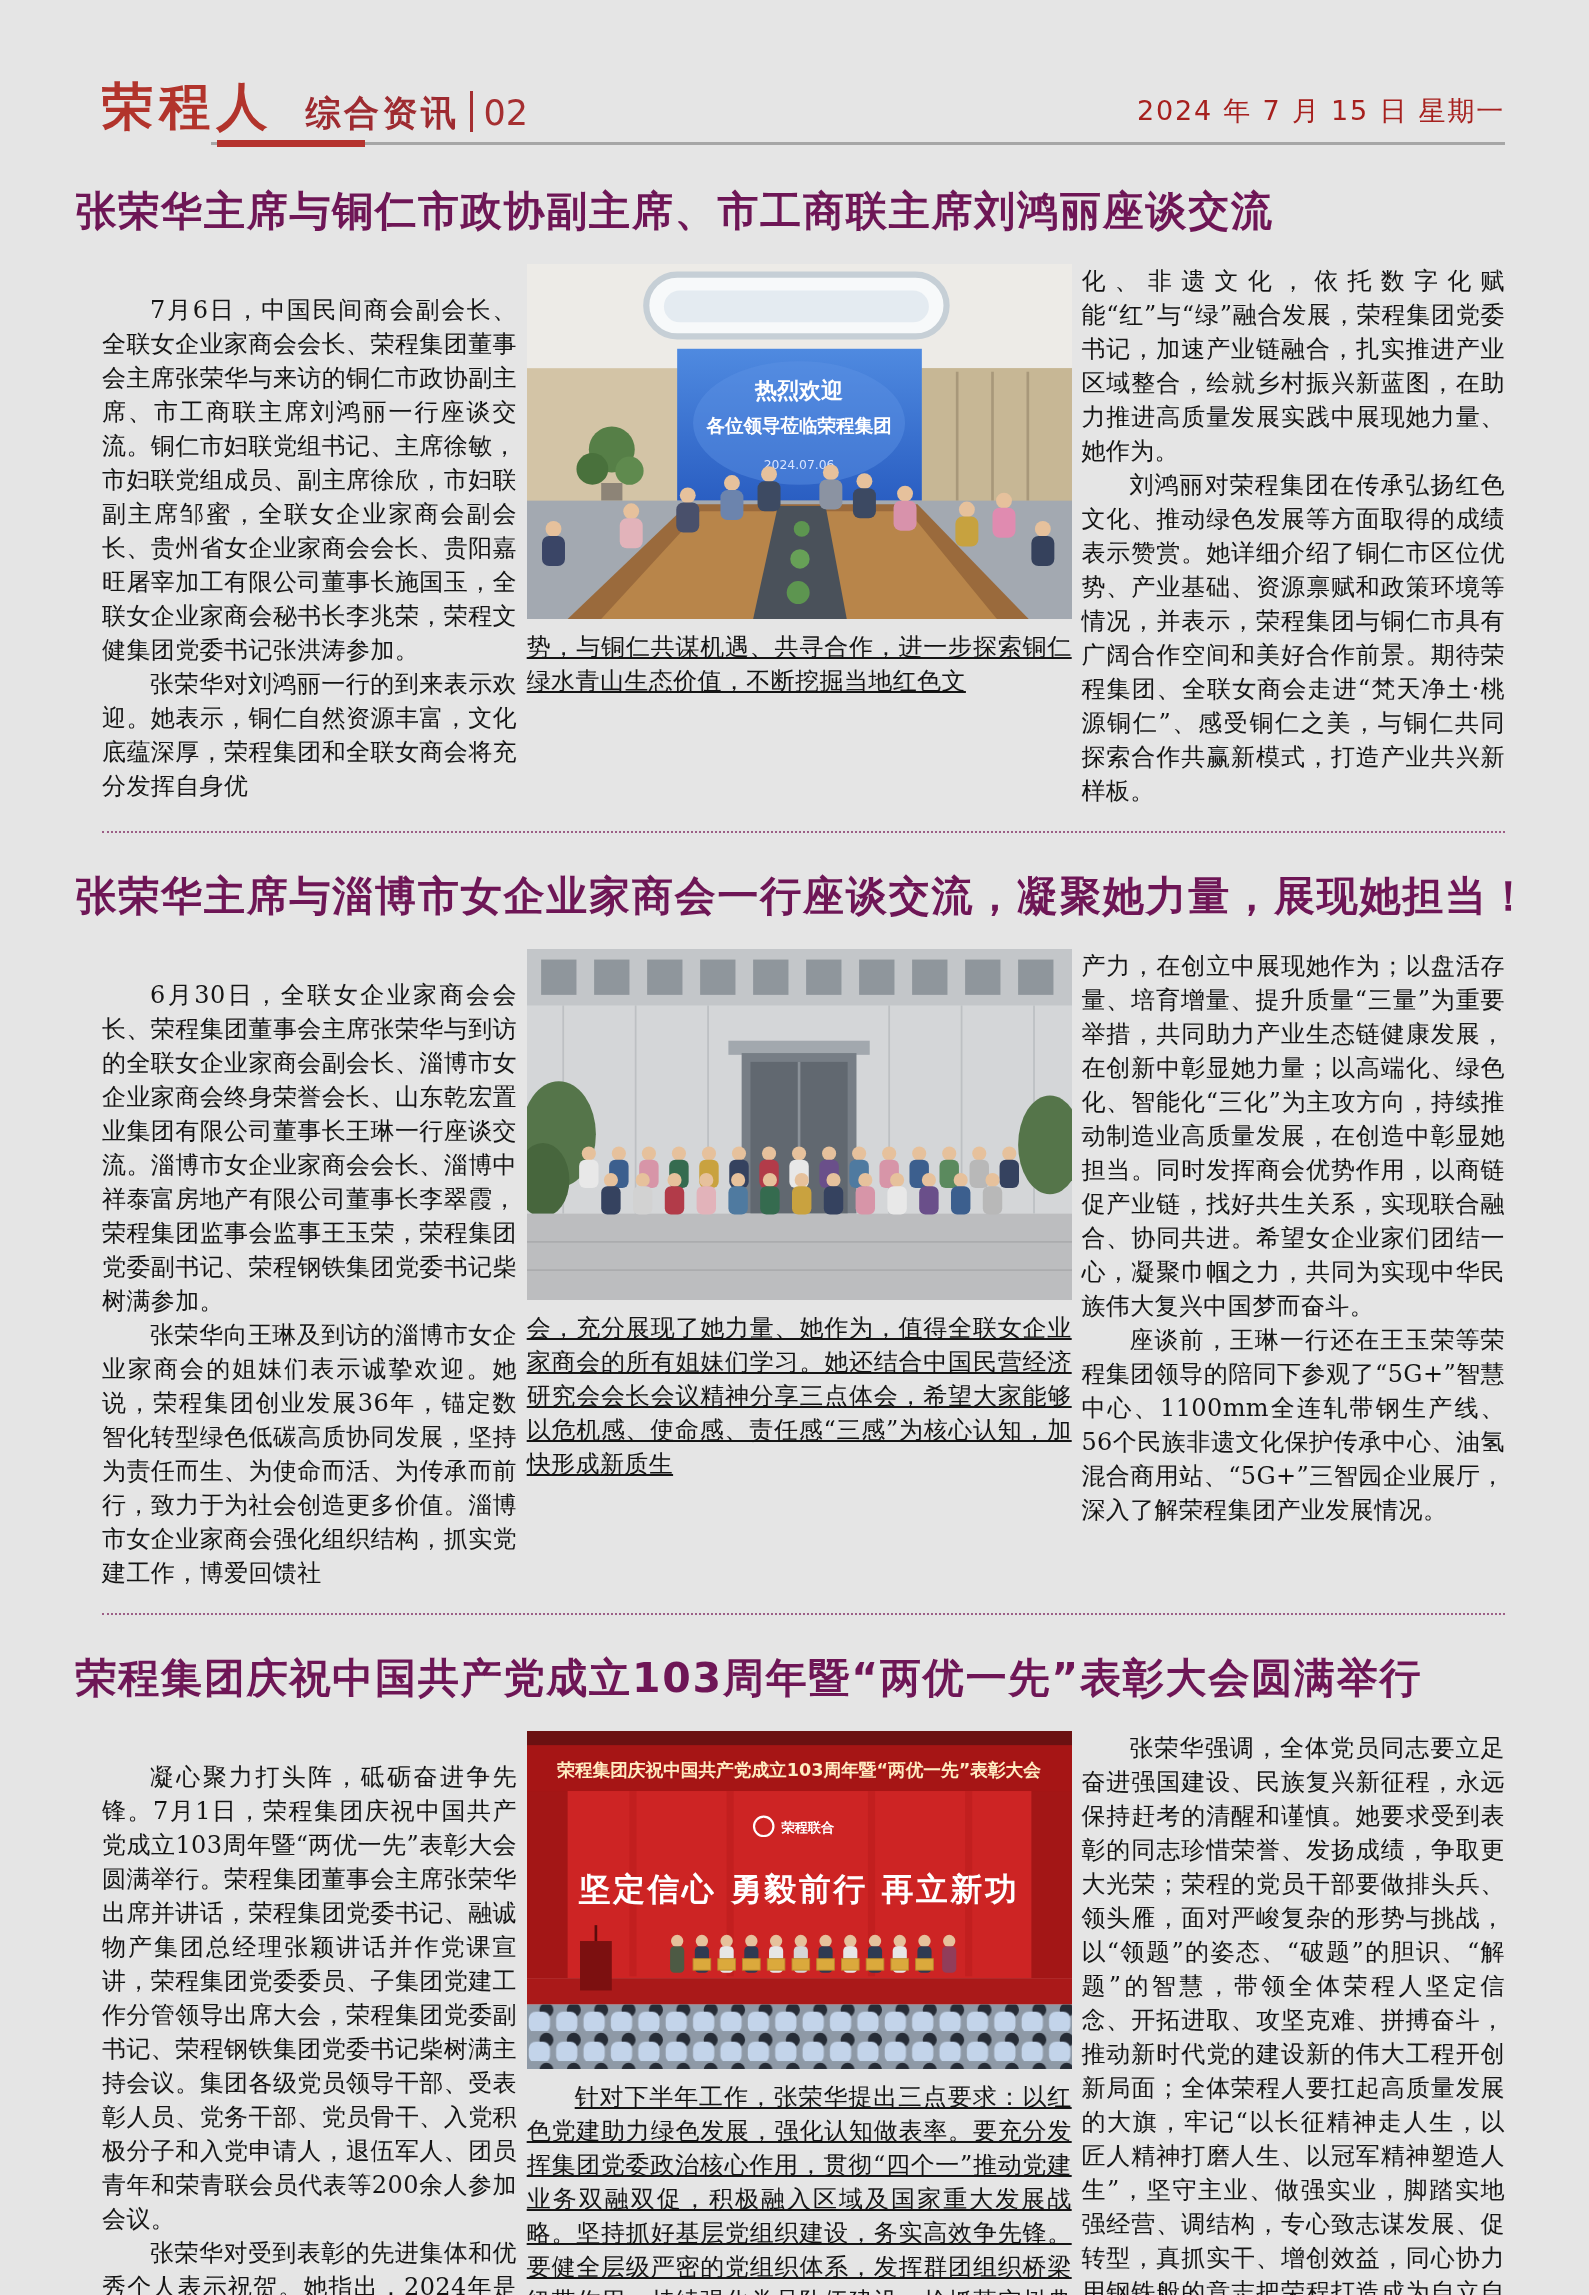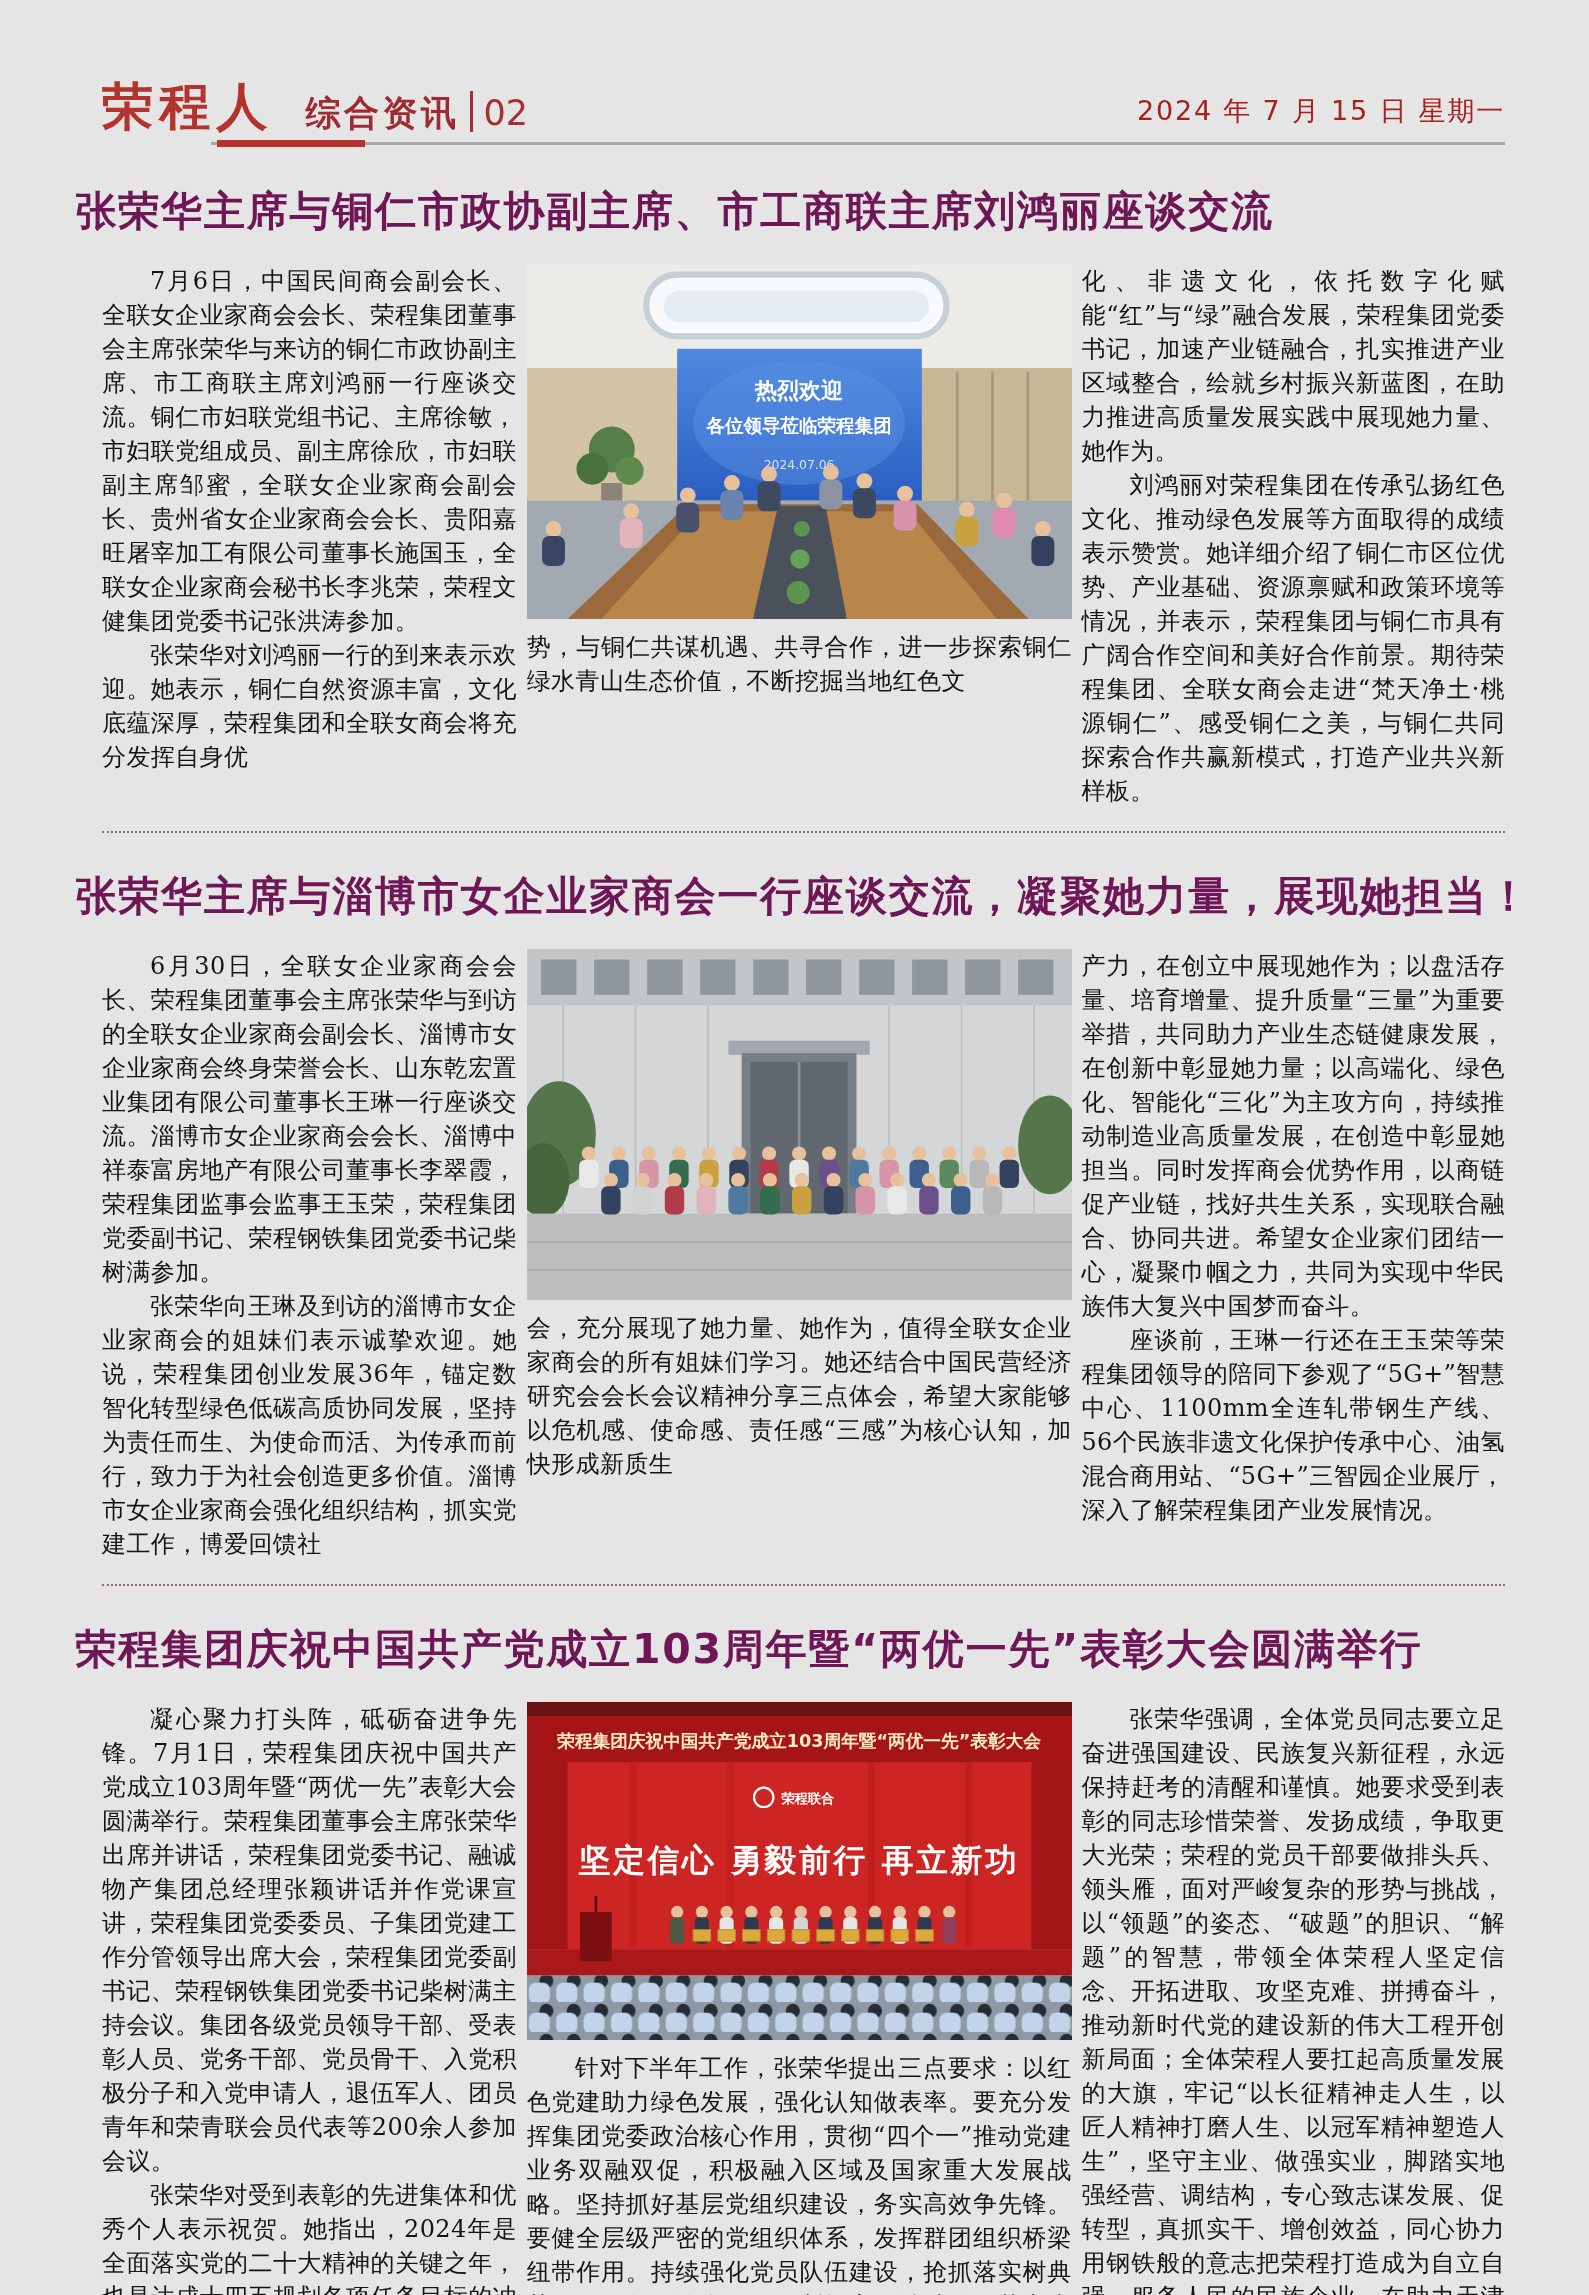--- a/index.html
+++ b/index.html
@@ -21,22 +21,22 @@
   .rule-gray{position:absolute;left:109px;right:0;top:2.6px;height:3.5px;background:#a6a6a6;}
   .rule-red{position:absolute;left:115px;width:148px;top:0.9px;height:7px;background:#b5332e;}
 
   
   .article{padding-bottom:23px;border-bottom:2.6px dotted #9c5f85;}
   .article.last{border-bottom:none;}
   .headline{margin:39px -26.5px 28px -26.5px;text-align:left;
             font-family:"DejaVu Sans",sans-serif;font-weight:bold;
             font-size:41px;line-height:1.2;color:#6e1656;letter-spacing:1.8px;}
   .cols{display:flex;gap:9.7px;}
-  .col-l{width:415px;flex:none;}
-  .col-m{width:545px;flex:none;}
+  .col-l{width:415px;flex:none;margin-top:29px;}
+  .col-m{width:545px;flex:none;text-decoration:underline;}
   .col-r{flex:1;min-width:0;}
   .bt p{margin:0;font-size:24px;line-height:34px;text-align:justify;letter-spacing:0.4px;
         color:#141414;}
   .bt p.ind{text-indent:2em;}
   .bt p.cont{text-indent:0;}
   .photo{position:relative;width:100%;overflow:hidden;margin:0 0 10.6px 0;background:#ddd;}
   .photo svg{position:absolute;inset:0;width:100%;height:100%;display:block;}
 </style>
 </head>
 <body>

